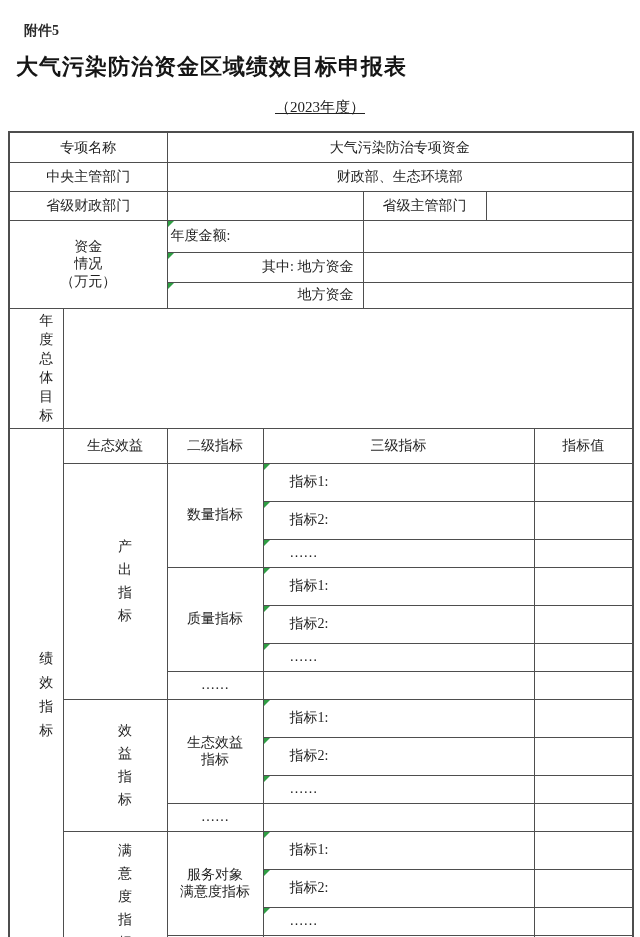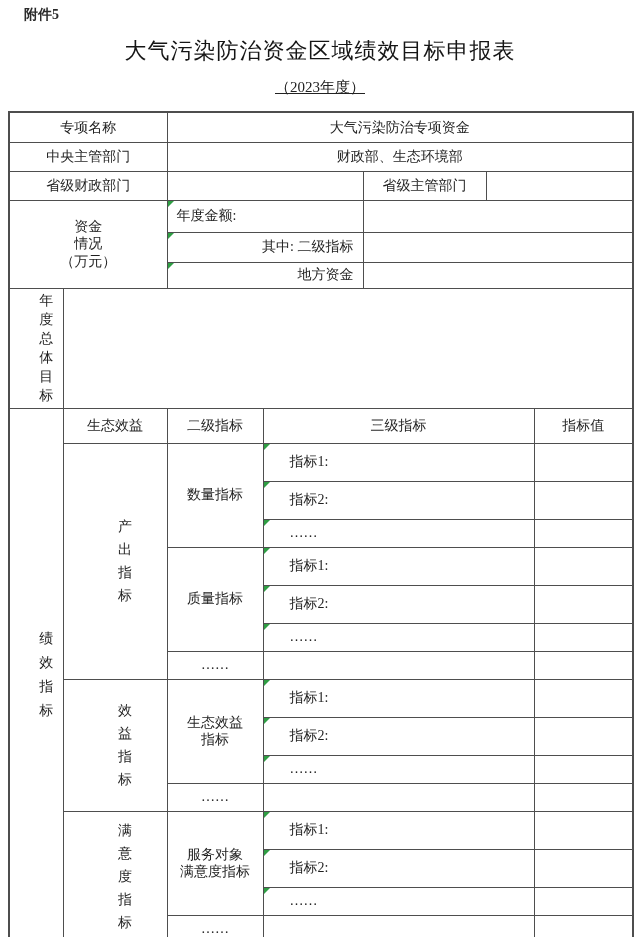--- a/index.html
+++ b/index.html
@@ -7,43 +7,43 @@
     width:640px;height:937px;background:#ffffff;
     font-family:"Liberation Serif","DejaVu Serif",serif;
     color:#1a1a1a;overflow:hidden;
   }
   .sheet{position:relative;width:640px;height:937px;}
   .attachment{
     position:absolute;left:24px;top:6px;
     font-size:14px;font-weight:bold;color:#2b2b2b;
   }
   .title{
-    margin:0;padding-top:36px;text-align:center;
-    font-size:22px;font-weight:normal;letter-spacing:1px;color:#151515;
+    margin:16px;padding-top:36px;
+    font-size:22px;font-weight:bold;letter-spacing:1px;color:#151515;
   }
   .subtitle{
     margin-top:12px;text-align:center;font-size:15px;color:#222;text-decoration:underline;
   }
   table.form{
     border-collapse:collapse;table-layout:fixed;
     margin:14px 0 0 8px;width:624px;
     border:2px solid #4e4e4e;
   }
   td{
     border:1px solid #4e4e4e;
     font-size:14px;line-height:1.25;
     text-align:center;vertical-align:middle;
     padding:1px 6px;position:relative;overflow:hidden;
     color:#1f1f1f;
   }
   
   .h30{height:30px}.h29{height:29px}.h32{height:32px}.h26{height:26px}
   .h120{height:120px}.h35{height:35px}.h38{height:38px}.h28{height:28px}
   
-  .al{text-align:left;padding-left:9px}
+  .al{text-align:left;padding-left:3px}
   .ar{text-align:right;padding-right:9px}
   .item-cell{text-align:left;padding-left:26px}
   
   .preline{white-space:pre-line;}
   
   .vtext{
     display:inline-block;width:1.15em;
     word-break:break-all;text-align:center;margin-left:20px;
   }
   .lh19{line-height:19px}
@@ -115,21 +115,21 @@
       <td colspan="2" class="al">
         <span class="tri"></span>
         <span>年度金额:</span>
       </td>
       <td colspan="3"></td>
     </tr>
 
     <tr class="h30">
       <td colspan="2" class="ar">
         <span class="tri"></span>
-        <span>其中: 二级指标</span>
+        <span>其中: 地方资金</span>
       </td>
       <td colspan="3"></td>
     </tr>
 
     <tr class="h26">
       <td colspan="2" class="ar">
         <span class="tri"></span>
         <span>地方资金</span>
       </td>
       <td colspan="3"></td>

